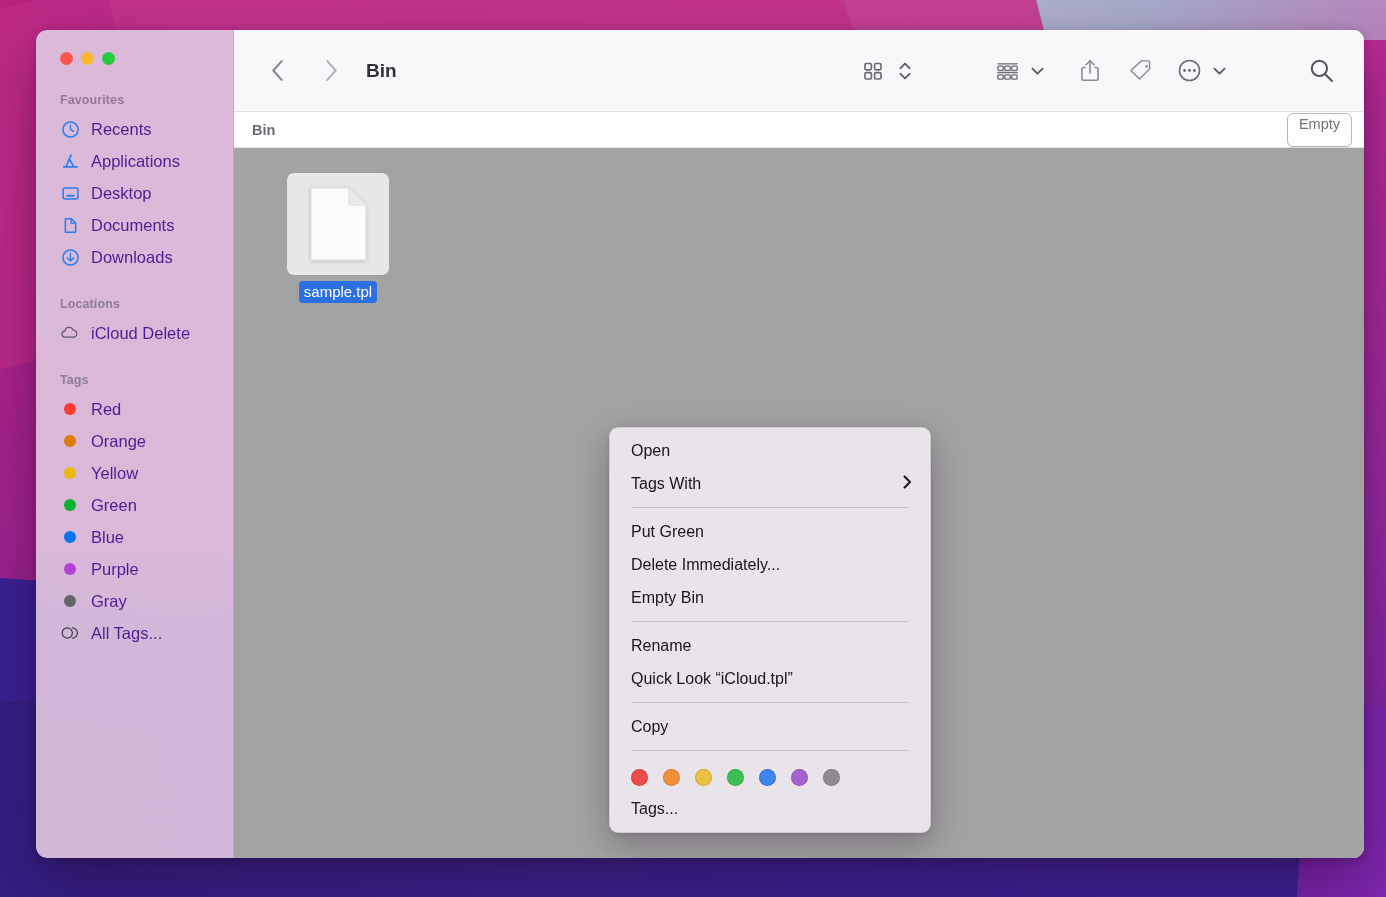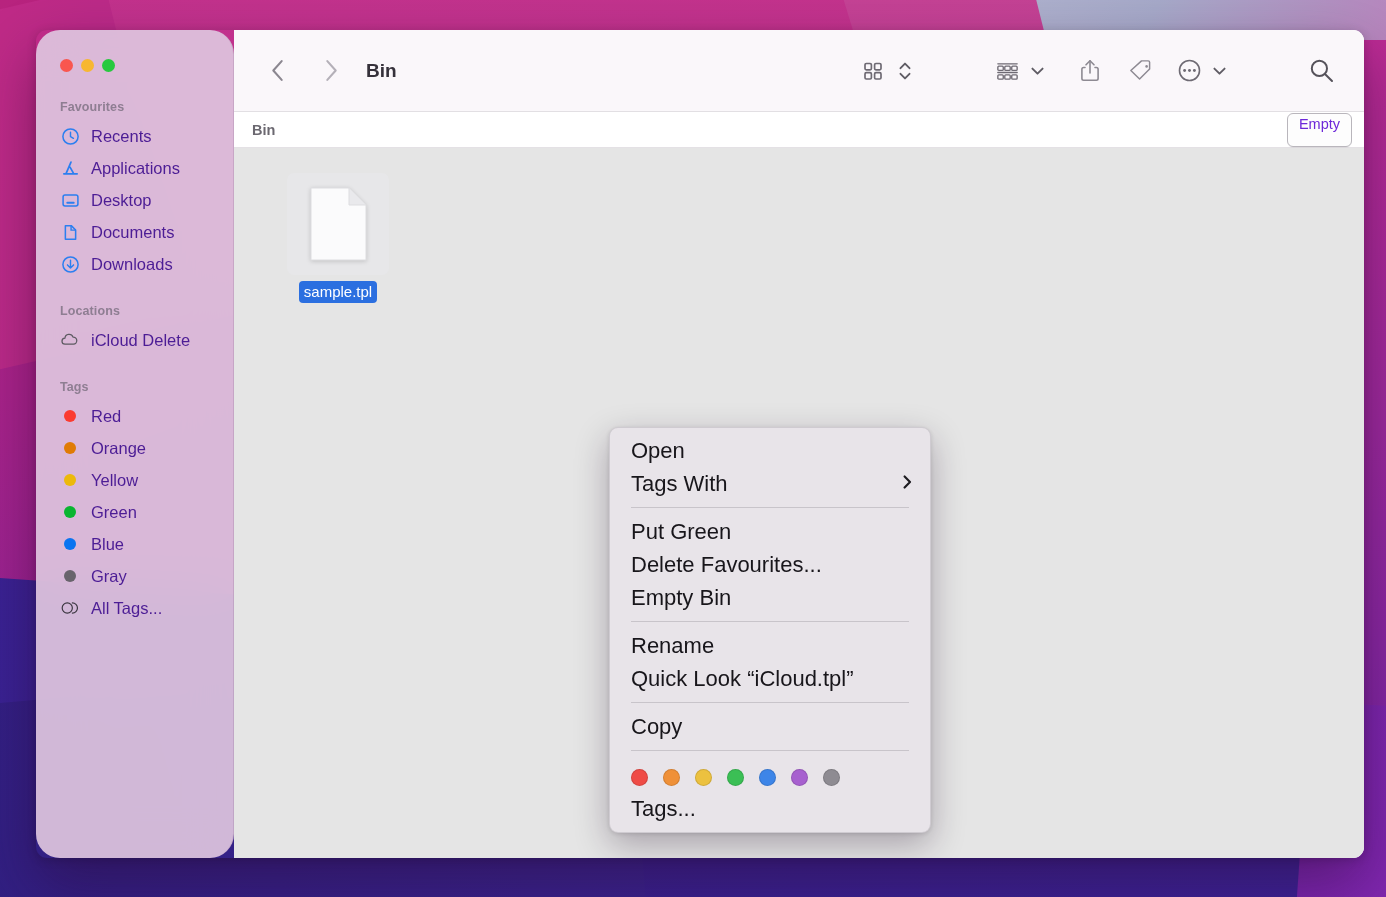--- a/index.html
+++ b/index.html
@@ -62,23 +62,22 @@
     overflow:hidden;
     box-shadow:0 26px 60px rgba(40,5,40,.42), 0 2px 10px rgba(0,0,0,.18);
     display:flex;
   }
 
   
   #sidebar {
     width:198px; flex:0 0 198px; height:100%;
     background:rgba(222,196,222,.93);
     backdrop-filter:blur(22px);
-    padding-top:8px;
+    padding-top:1px;
     border-right:1px solid rgba(150,120,155,.28);
-    border-radius:24px;
   }
   .traffic {
     height:54px; display:flex; align-items:center; gap:8px;
     padding-left:24px;
   }
   .light { width:13px; height:13px; border-radius:50%; }
   .light.red { background:#f9564f; }
   .light.yellow { background:#f7b731; }
   .light.green { background:#27c93f; }
 
@@ -122,27 +121,27 @@
   #pathbar {
     height:36px; flex:0 0 36px;
     background:#fff;
     border-bottom:1px solid #e4e1e5;
     display:flex; align-items:center;
     padding:0 12px 0 18px;
   }
   #path-label { font-size:14.5px; font-weight:bold; color:#6b6870; }
   #empty-btn {
     margin-left:auto;
-    font-size:14.5px; color:#6d28d9;
+    font-size:14.5px; color:#737373;
     border:1px solid #b9b6bc; border-radius:6px;
     padding:2px 11px 14px; background:#fdfdfd;
     box-shadow:0 1px 0 rgba(0,0,0,.04);
   }
 
-  #filearea { flex:1; background:#e5e5e5; position:relative; }
+  #filearea { flex:1; background:#a3a3a3; position:relative; }
 
   #file-item {
     position:absolute; left:44px; top:25px; width:120px;
     display:flex; flex-direction:column; align-items:center;
   }
   .file-icon-bg {
     width:102px; height:102px; border-radius:7px;
     background:#e7e7e9;
     display:flex; align-items:center; justify-content:center;
   }
@@ -162,21 +161,21 @@
     background:#e8e4e9;
     border:1px solid rgba(120,115,125,.22);
     border-radius:9px;
     box-shadow:0 12px 34px rgba(30,10,35,.30), 0 1px 4px rgba(0,0,0,.12);
     padding:6px 0 7px;
     z-index:40;
   }
   .mi {
     display:flex; align-items:center;
     height:33px; padding:0 18px 0 21px;
-    font-size:22px; color:#18161b;
+    font-size:16px; color:#18161b;
   }
   .mi .arrow { margin-left:auto; font-size:15px; color:#1d1b20; font-weight:bold; }
   .m-sep { height:1px; background:rgba(110,105,115,.26); margin:7px 21px; }
   .m-colors { display:flex; align-items:center; gap:15px; padding:11px 21px 6px; }
   .m-colors .c {
     width:17px; height:17px; border-radius:50%;
     box-shadow:inset 0 0 0 1px rgba(0,0,0,.12);
   }
 
   .ic { display:block; }
@@ -295,20 +294,26 @@
       <span class="sb-icon">
           <span class="dot" style="background:#09b530"></span>
         </span>
       <span class="sb-label">Green</span>
     </div>
     <div class="sb-item">
       <span class="sb-icon">
           <span class="dot" style="background:#0a74f0"></span>
         </span>
       <span class="sb-label">Blue</span>
+    </div>
+    <div class="sb-item">
+      <span class="sb-icon">
+          <span class="dot" style="background:#b341d8"></span>
+        </span>
+      <span class="sb-label">Purple</span>
     </div>
     <div class="sb-item">
       <span class="sb-icon">
           <span class="dot" style="background:#68646c"></span>
         </span>
       <span class="sb-label">Gray</span>
     </div>
     <div class="sb-item">
       <span class="sb-icon">
         <svg class="ic" width="20" height="16" viewBox="0 0 22 16">
@@ -452,21 +457,21 @@
               </svg>
           </span>
         </div>
 
         <div class="m-sep"></div>
 
         <div class="mi">
           <span>Put Green</span>
         </div>
         <div class="mi">
-          <span>Delete Favourites...</span>
+          <span>Delete Immediately...</span>
         </div>
         <div class="mi">
           <span>Empty Bin</span>
         </div>
 
         <div class="m-sep"></div>
 
         <div class="mi">
           <span>Rename</span>
         </div>

